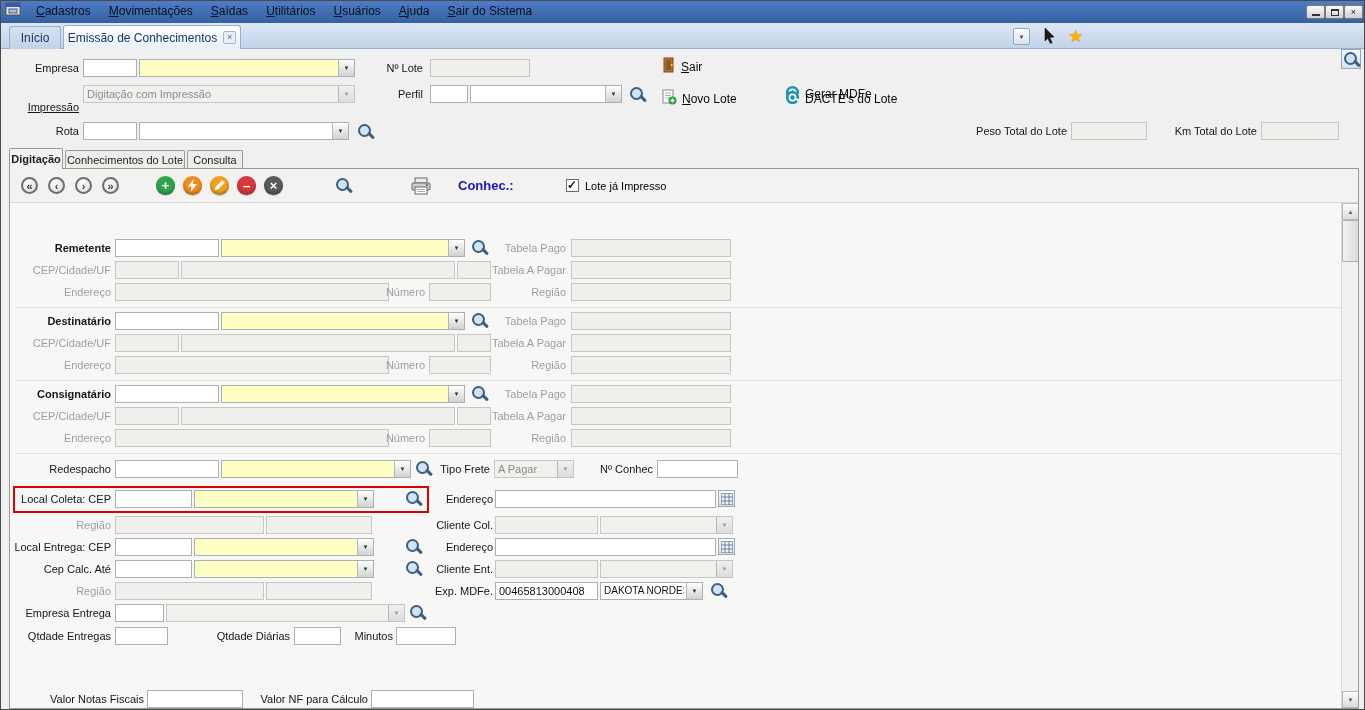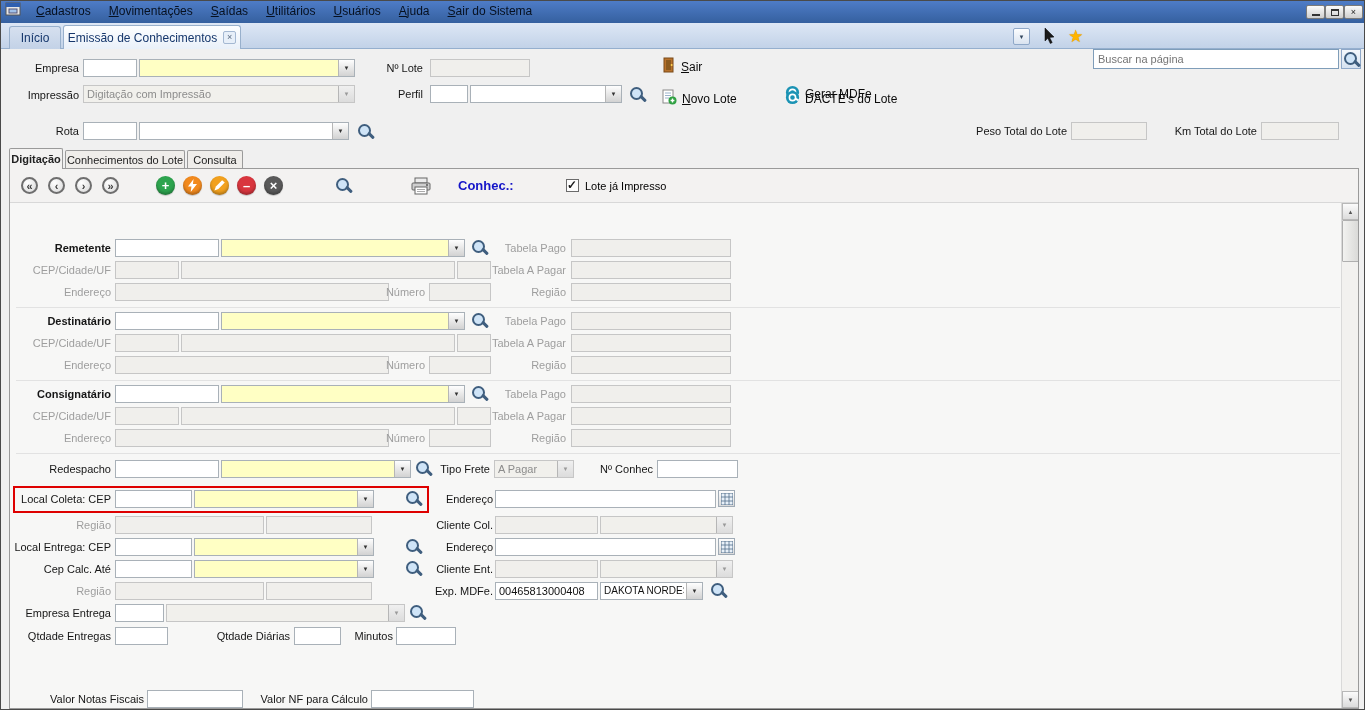--- a/index.html
+++ b/index.html
@@ -108,37 +108,36 @@
   </div>
   <div class="mini-btn" style="left:1012px;top:5px;">
       <span>▼</span>
     </div>
   <span class="abs" style="left:1040px;top:4px;">
     <svg width="17" height="18" viewBox="0 0 17 18">
         <path d="M4 1 L13 10 L8.6 10.4 L11.2 15.6 L9.3 16.5 L6.8 11.3 L4 14 Z" fill="#1A1A1A" stroke="#000" stroke-width="0.5"></path>
       </svg>
   </span>
   <span class="abs" style="left:1067px;top:3px;font-size:17px;color:#FFB400;text-shadow:0 0 1px #C07E00;">★</span>
-  <input id="search-input" placeholder="Buscar na página" style="">
   <div id="search-btn">
       <span class="mag" style="left:1px;top:1px;"></span>
     </div>
 </div>
 
 <div>
   <div class="lbl" style="left:20px;top:61px;width:58px;">Empresa</div>
   <input class="txt" style="left: 82px; top: 58px; width: 54px;">
   <div class="combo yl" style="left:138px;top:58px;width:216px;">
     <span class="val"></span>
     <span class="cb-btn">▼</span>
   </div>
   <div class="lbl" style="left:370px;top:61px;width:52px;">Nº Lote</div>
   <input class="txt dis" style="left: 429px; top: 58px; width: 100px;">
 
-  <div class="lbl" style="left:20px;top:88px;width:58px;">Impressão</div>
+  <div class="lbl" style="left:20px;top:100px;width:58px;text-decoration:underline;">Impressão</div>
   <div class="combo dis" style="left:82px;top:84px;width:272px;">
     <span class="val">Digitação com Impressão</span>
     <span class="cb-btn">▼</span>
   </div>
   <div class="lbl" style="left:370px;top:87px;width:52px;">Perfil</div>
   <input class="txt" style="left: 429px; top: 84px; width: 38px;">
   <div class="combo" style="left:469px;top:84px;width:152px;">
     <span class="val"></span>
     <span class="cb-btn">▼</span>
   </div>

